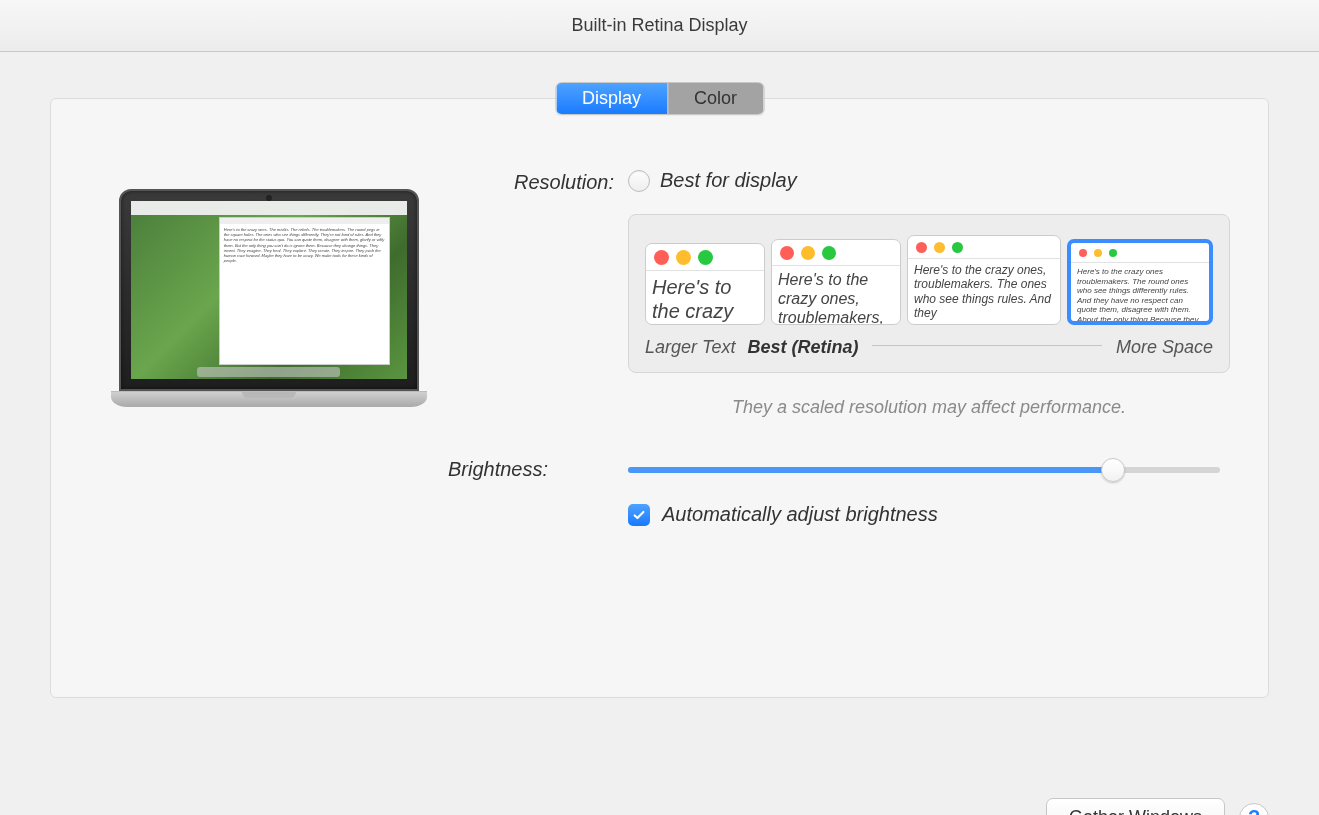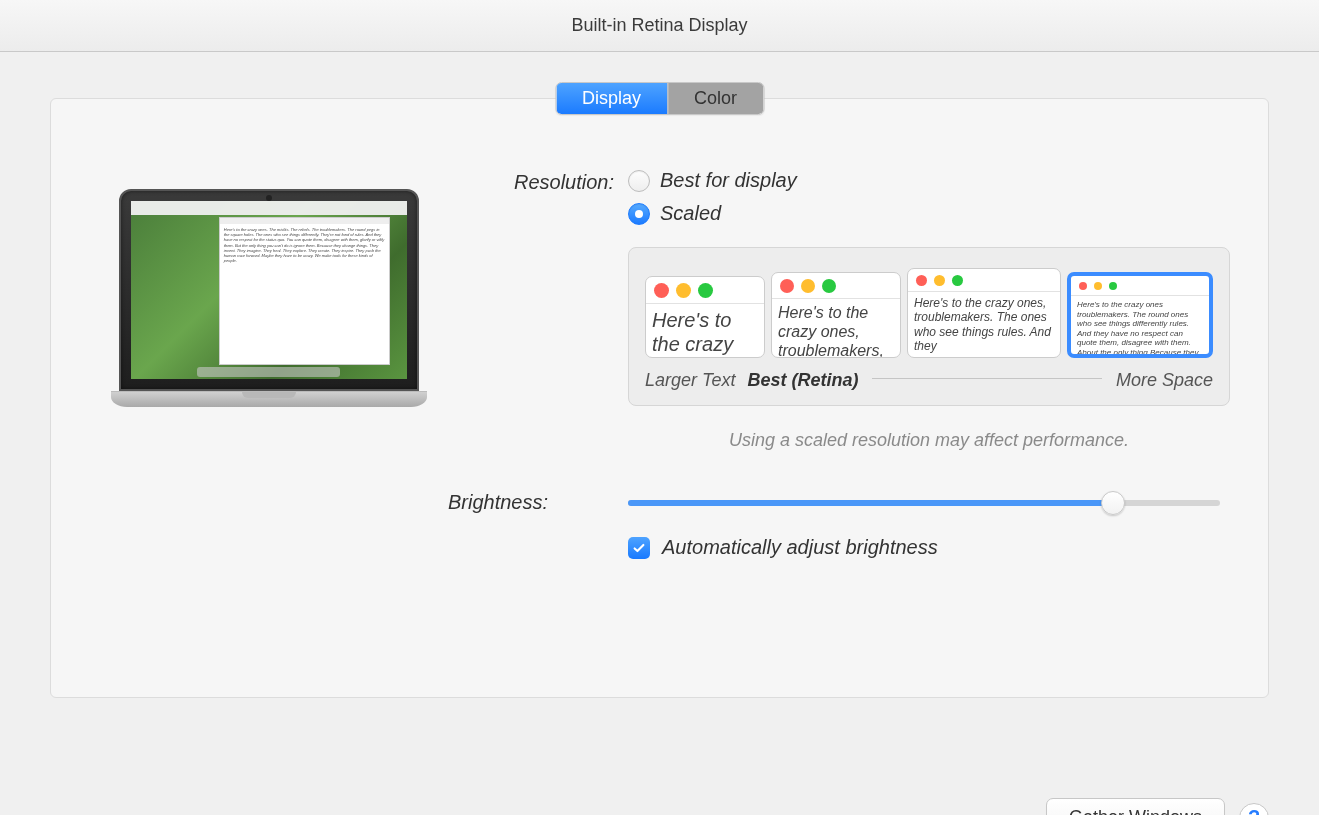--- a/index.html
+++ b/index.html
@@ -307,24 +307,20 @@
         </div>
       </div>
 
       <div class="right-col">
         <div class="row">
           <div class="row-label">Resolution:</div>
           <div class="radio-group">
             <div class="radio-line">
               <span class="radio"></span>
               <span>Best for display</span>
-            </div>
-            <div class="radio-line">
-              <span class="radio checked"></span>
-              <span>Scaled</span>
             </div>
 
             <div class="scale-box">
               <div class="thumbs">
                 <div class="thumb pos1">
                   <div class="wc">
                       <span class="dot-r"></span>
                       <span class="dot-y"></span>
                       <span class="dot-g"></span>
                     </div>
@@ -356,21 +352,21 @@
                 </div>
               </div>
               <div class="scale-labels">
                 <span class="c1">Larger Text</span>
                 <span style="width:12px;"></span>
                 <span class="c2">Best (Retina)</span>
                 <span class="spacer"></span>
                 <span class="c3">More Space</span>
               </div>
             </div>
-            <div class="hint">Using a scaled resolution may affect performance.</div>
+            <div class="hint">They a scaled resolution may affect performance.</div>
           </div>
         </div>
 
         <div class="brightness-row">
           <div class="lbl">Brightness:</div>
           <div class="slider-wrap">
             <div class="slider">
               <div class="slider-fill" style="width: 82%;"></div>
               <div class="slider-knob" style="left: 82%;"></div>
             </div>

